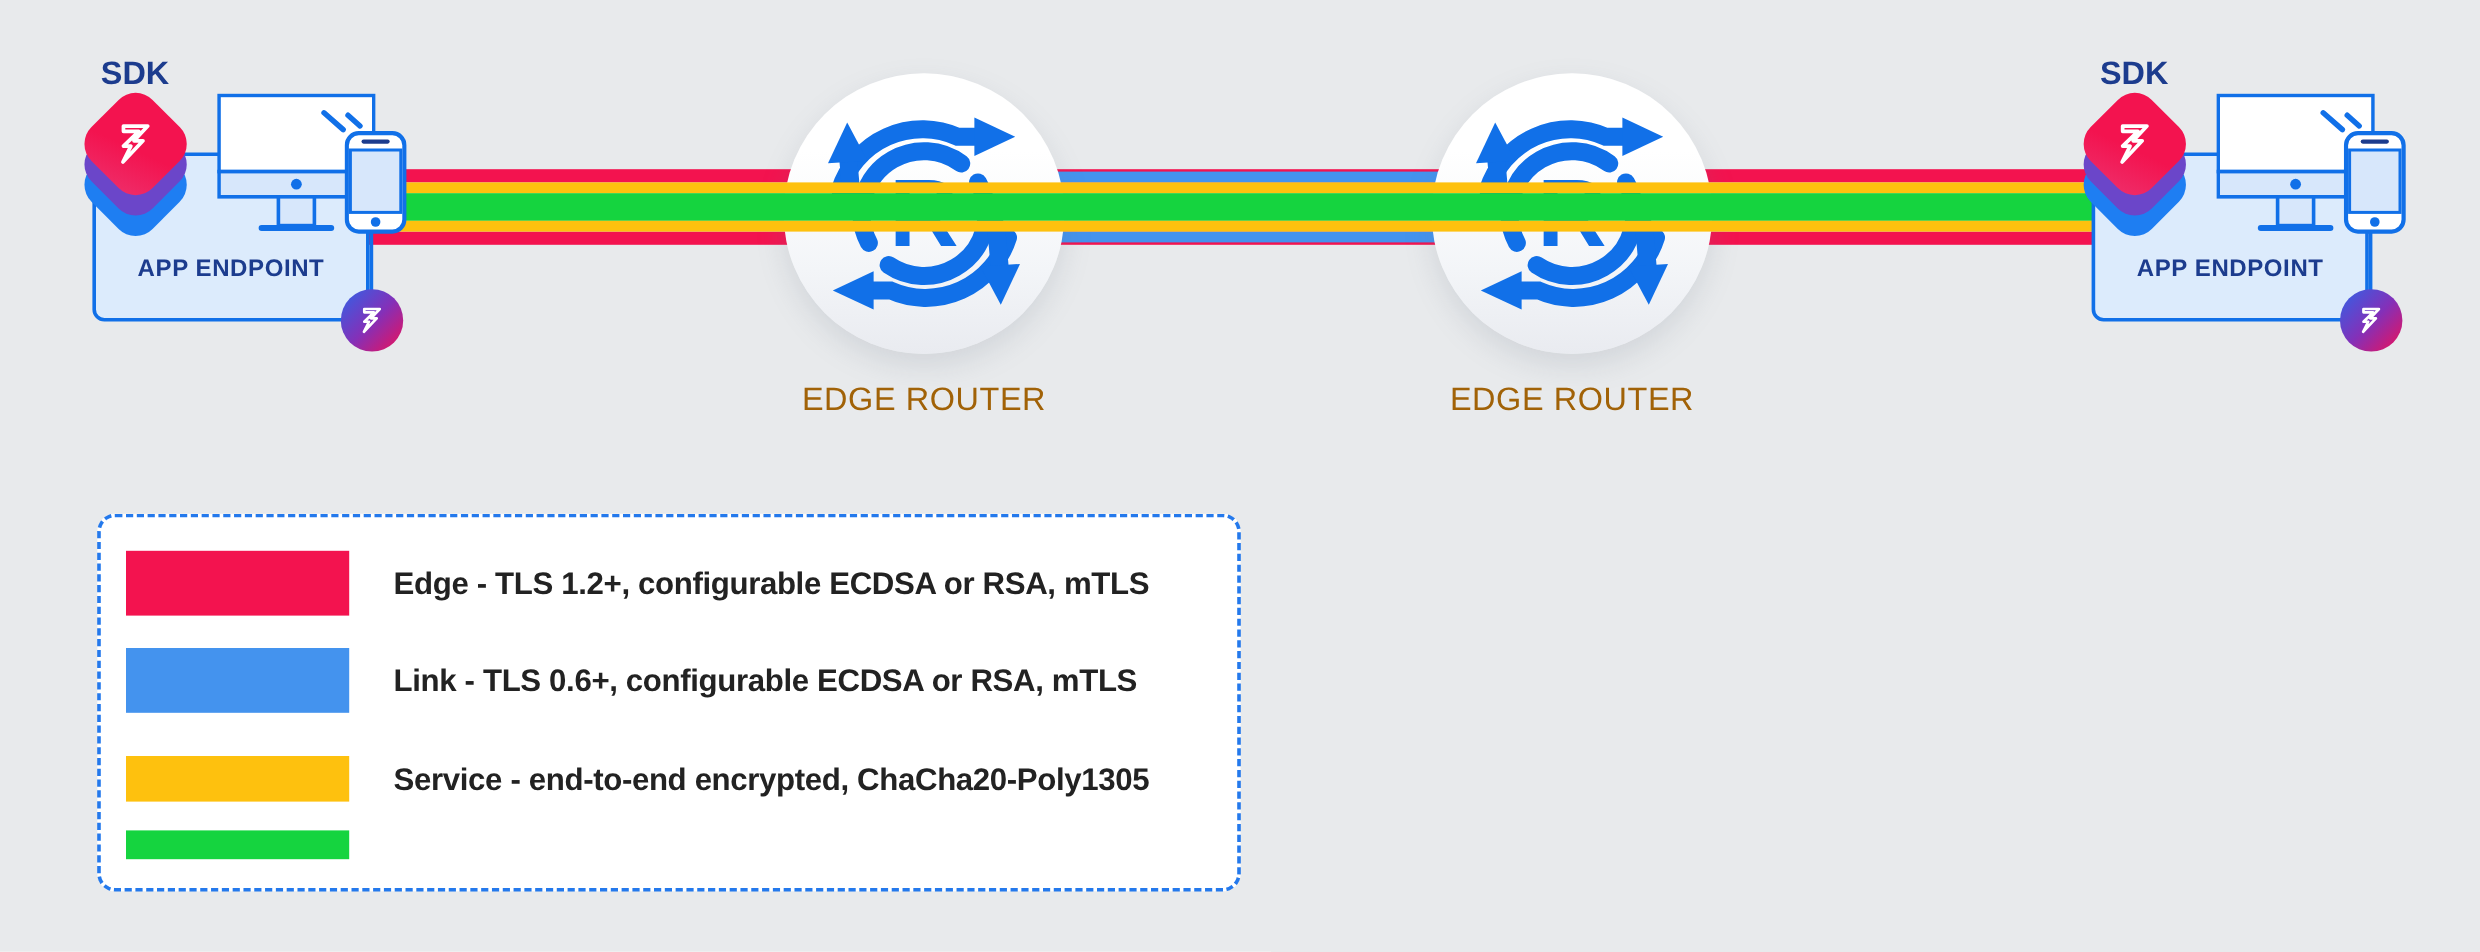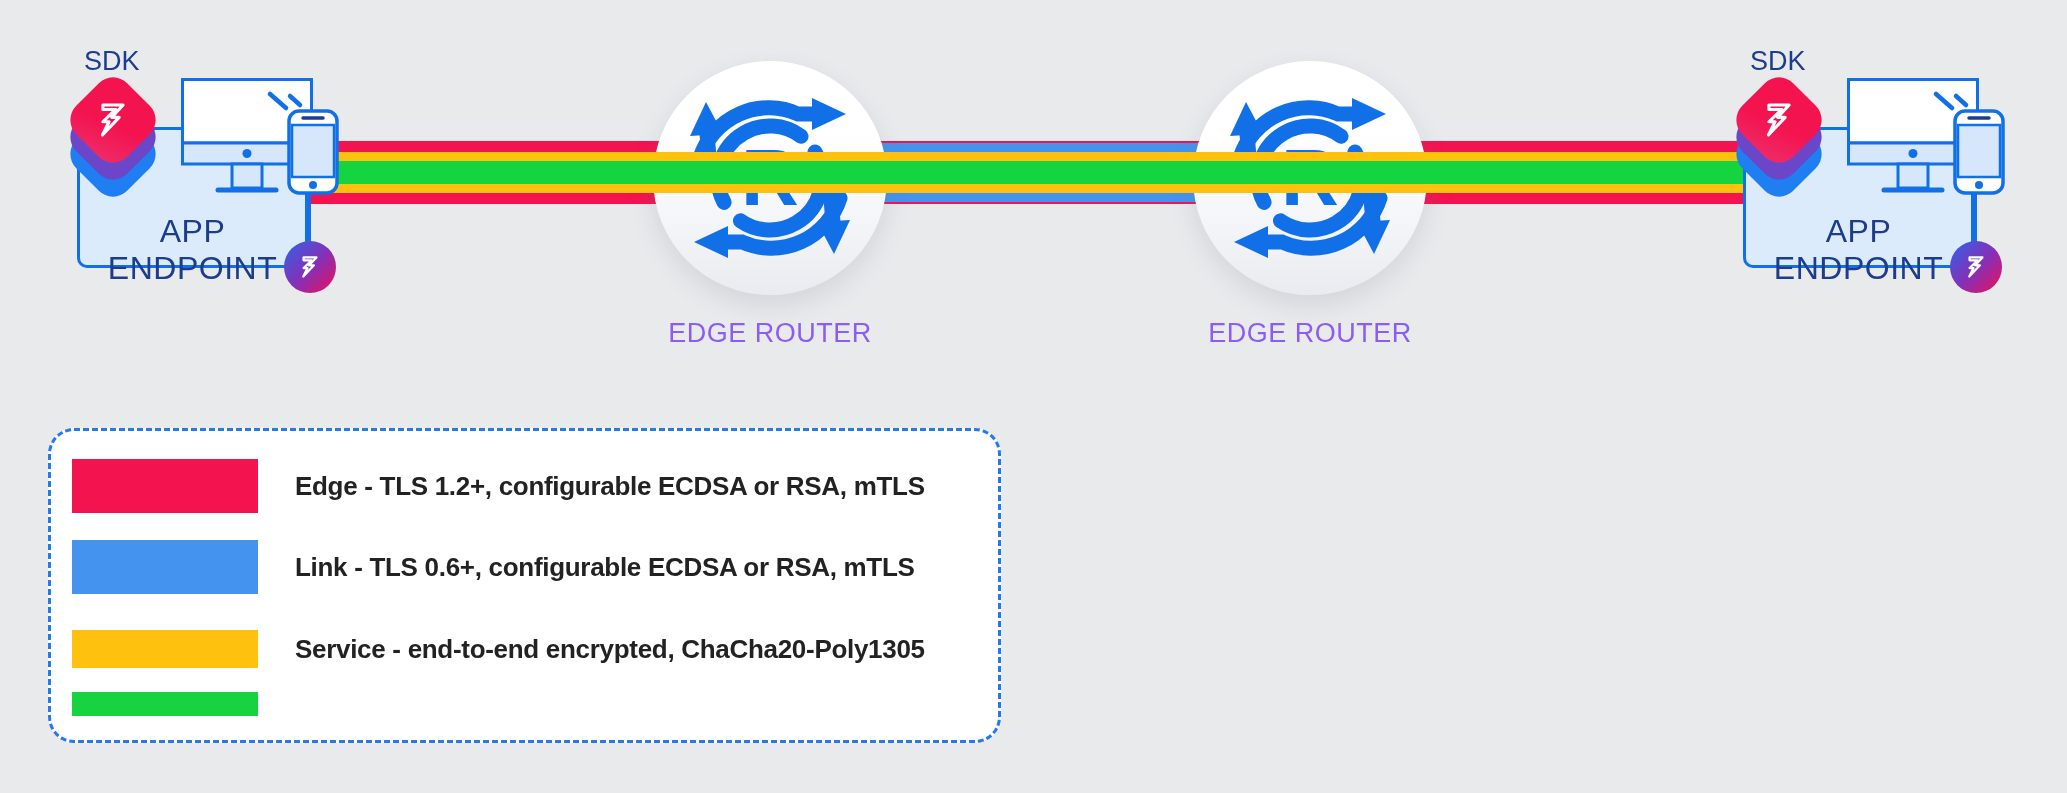--- a/index.html
+++ b/index.html
@@ -19,48 +19,48 @@
   
   .router-circle{position:absolute;width:234px;height:234px;border-radius:50%;
     background:linear-gradient(180deg,#ffffff 28%,#f3f5f8 70%,#e9ebf0 100%);
     box-shadow:0 10px 24px rgba(110,120,140,.18);z-index:3;}
   .router-1 .router-circle{left:653px;top:61px;}
   .router-2 .router-circle{left:1193px;top:61px;}
   .router-icon{position:absolute;width:200px;height:200px;z-index:4;}
   .router-1 .router-icon{left:670px;top:78px;}
   .router-2 .router-icon{left:1210px;top:78px;}
   .router-label{position:absolute;top:318px;width:400px;text-align:center;
-    font-size:27px;letter-spacing:.5px;color:#8b5cf6;z-index:7;}
+    font-size:27px;letter-spacing:.5px;color:#a16207;z-index:7;}
   .router-1 .router-label{left:570px;}
   .router-2 .router-label{left:1110px;}
 
   
-  .endpoint{position:absolute;width:290px;height:250px;z-index:6;}
+  .endpoint{position:absolute;width:290px;height:250px;z-index:6;font-weight:bold;}
   .endpoint-left {left:62px;top:48px;}
   .endpoint-right{left:1728px;top:48px;}
   .sdk-label{position:absolute;left:22px;top:-2px;font-size:27px;color:#1c3c8e;}
   .ep-box{position:absolute;left:15px;top:79px;width:231px;height:141px;
     background:#dcebfc;border:3px solid #1170e8;border-radius:10px;box-sizing:border-box;}
   .ep-box-label{position:absolute;left:15px;top:165px;width:231px;text-align:center;
-    font-size:32px;letter-spacing:.5px;color:#1c3c8e;}
+    font-size:20px;letter-spacing:.5px;color:#1c3c8e;}
   .connector{position:absolute;left:246px;top:140px;width:3px;height:80px;background:#1170e8;}
   .monitor-svg{position:absolute;left:119px;top:30px;}
   .phone-svg{position:absolute;left:225px;top:61px;}
   .diamond{position:absolute;width:72px;height:72px;border-radius:20px;transform:rotate(45deg);}
   .diamond-blue  {left:15px;top:70px;background:#1e7ef2;}
   .diamond-purple{left:15px;top:53px;background:#6b46c9;}
   .diamond-red   {left:15px;top:36px;background:linear-gradient(160deg,#f3134f 55%,#ee2e6a 100%);}
   .sdk-bolt{position:absolute;left:29px;top:50px;width:44px;height:44px;}
   .badge{position:absolute;left:222px;top:193px;width:52px;height:52px;border-radius:50%;
     background:linear-gradient(135deg,#2f63e8 0%,#8430b8 52%,#ef0f56 100%);
     display:flex;align-items:center;justify-content:center;}
 
   
-  .legend{position:absolute;left:48px;top:428px;width:953px;height:315px;background:#ffffff;
-    border:3px dashed #2479ec;border-radius:26px;box-sizing:border-box;z-index:7;}
+  .legend{position:absolute;left:81px;top:428px;width:953px;height:315px;background:#ffffff;
+    border:3px dashed #2479ec;border-radius:15px;box-sizing:border-box;z-index:7;}
   .lg-row{position:absolute;left:21px;display:flex;align-items:center;}
   .lg-swatch{width:186px;flex:0 0 186px;}
   .lg-label{margin-left:37px;font-size:26px;font-weight:700;letter-spacing:-.3px;
     color:#222222;white-space:nowrap;}
   .lg-row-0{top:28px;height:54px;}  .lg-row-0 .lg-swatch{height:54px;}
   .lg-row-1{top:109px;height:54px;} .lg-row-1 .lg-swatch{height:54px;}
   .lg-row-2{top:199px;height:38px;} .lg-row-2 .lg-swatch{height:38px;}
   .lg-row-3{top:261px;height:24px;} .lg-row-3 .lg-swatch{height:24px;}
 </style>
 </head>

